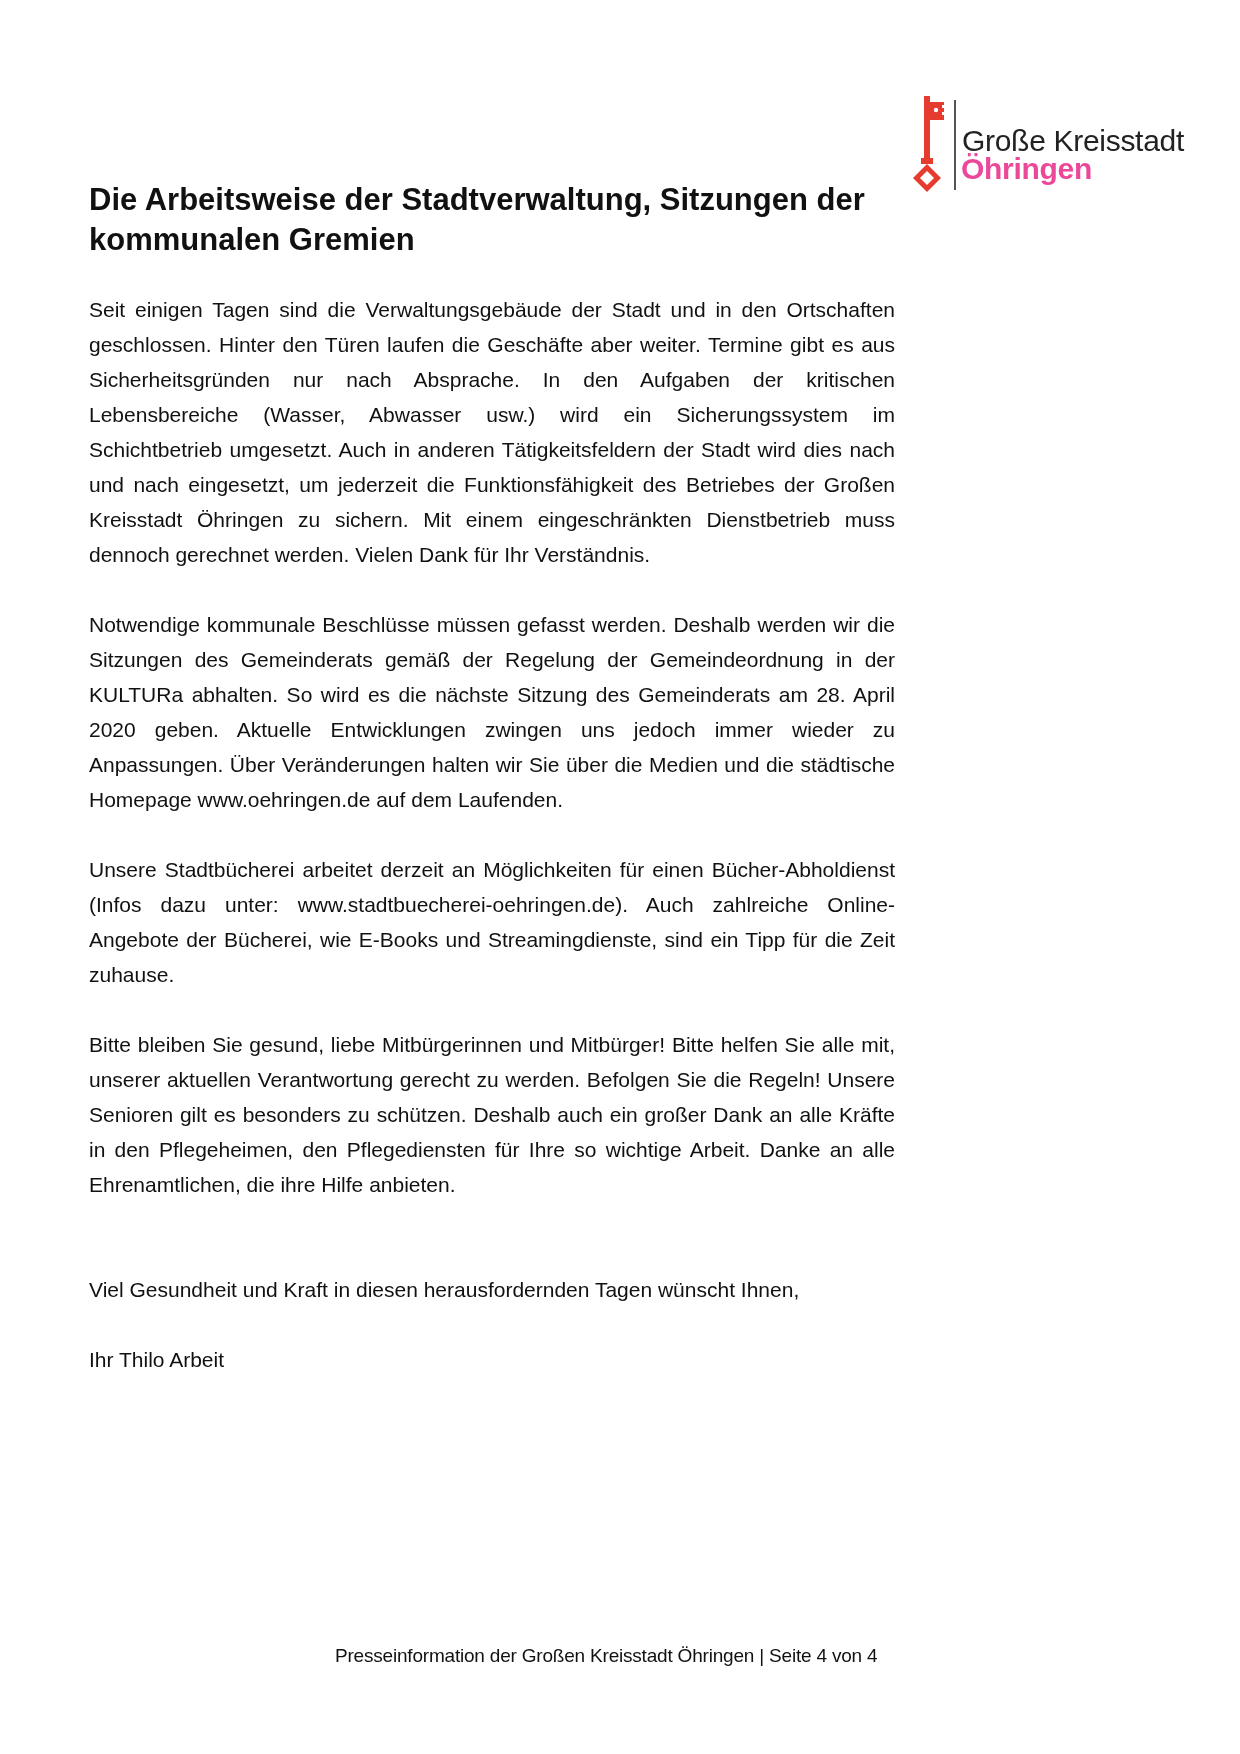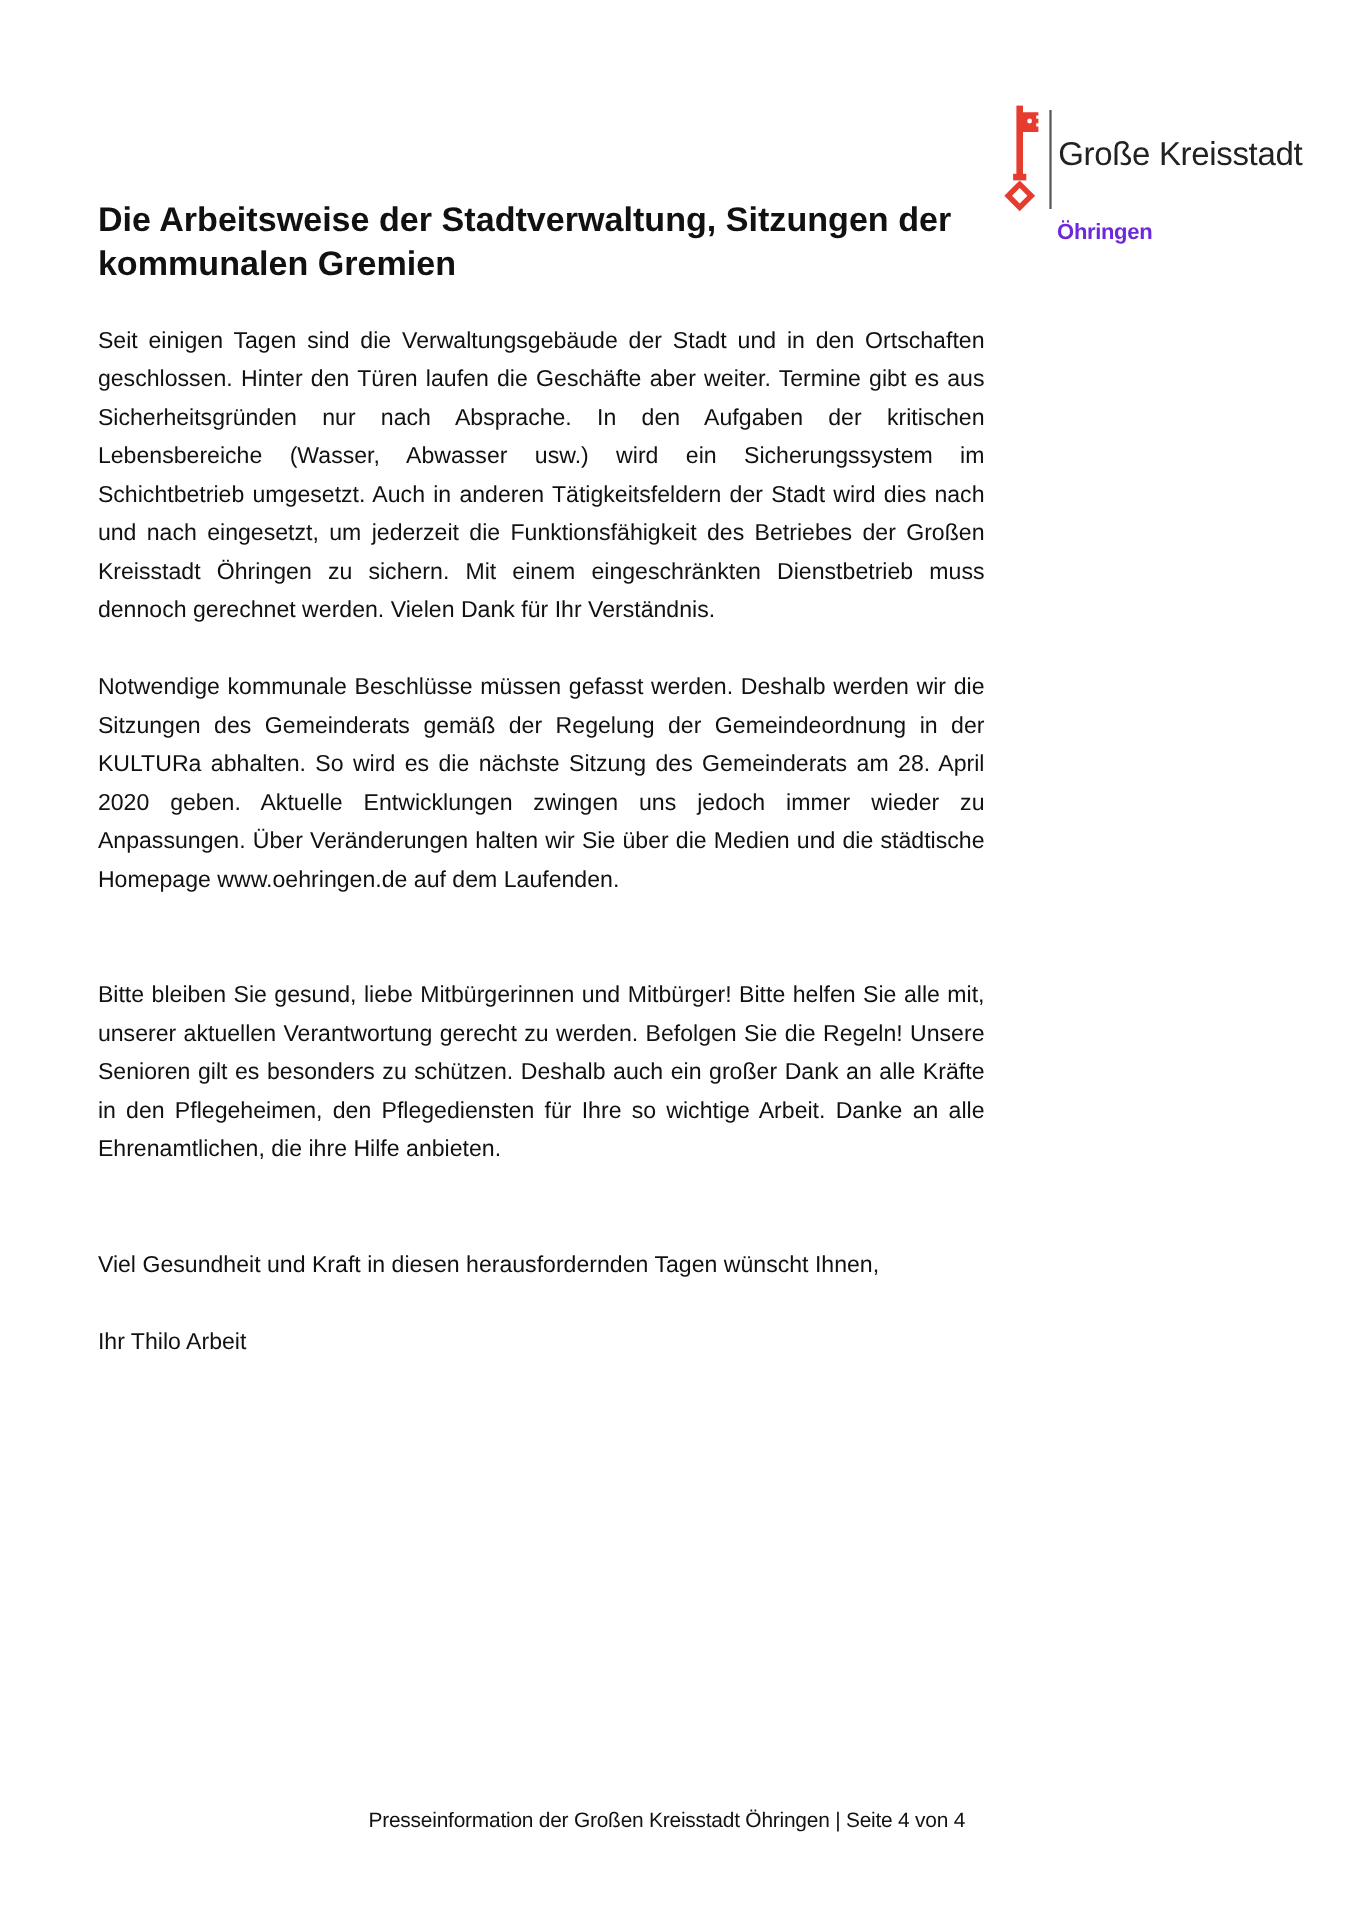--- a/index.html
+++ b/index.html
@@ -49,26 +49,25 @@
       top: 30px;
       font-size: 30px;
       color: #222222;
       white-space: nowrap;
       letter-spacing: -0.3px;
     }
     .logo-line2 {
       position: absolute;
       left: 57px;
       top: 58px;
-      font-size: 20px;
+      font-size: 30px;
       font-weight: bold;
-      color: #6d28d9;
+      color: #ec4899;
       white-space: nowrap;
       letter-spacing: -0.3px;
-      margin-top: 48px;
     }
     .content {
       position: absolute;
       left: 89px;
       top: 143px;
       width: 806px;
       font-size: 21px;
       line-height: 35px;
     }
     .para {
@@ -127,20 +126,21 @@
     <h2 class="heading">Die Arbeitsweise der Stadtverwaltung, Sitzungen der kommunalen Gremien</h2>
 
     <div class="gap-after-heading"></div>
 
     <p class="para">Seit einigen Tagen sind die Verwaltungsgebäude der Stadt und in den Ortschaften geschlossen. Hinter den Türen laufen die Geschäfte aber weiter. Termine gibt es aus Sicherheitsgründen nur nach Absprache. In den Aufgaben der kritischen Lebensbereiche (Wasser, Abwasser usw.) wird ein Sicherungssystem im Schichtbetrieb umgesetzt. Auch in anderen Tätigkeitsfeldern der Stadt wird dies nach und nach eingesetzt, um jederzeit die Funktionsfähigkeit des Betriebes der Großen Kreisstadt Öhringen zu sichern. Mit einem eingeschränkten Dienstbetrieb muss dennoch gerechnet werden. Vielen Dank für Ihr Verständnis.</p>
     <div class="gap"></div>
 
     <p class="para">Notwendige kommunale Beschlüsse müssen gefasst werden. Deshalb werden wir die Sitzungen des Gemeinderats gemäß der Regelung der Gemeindeordnung in der KULTURa abhalten. So wird es die nächste Sitzung des Gemeinderats am 28. April 2020 geben. Aktuelle Entwicklungen zwingen uns jedoch immer wieder zu Anpassungen. Über Veränderungen halten wir Sie über die Medien und die städtische Homepage www.oehringen.de auf dem Laufenden.</p>
     <div class="gap"></div>
 
+    <p class="para">Unsere Stadtbücherei arbeitet derzeit an Möglichkeiten für einen Bücher-Abholdienst (Infos dazu unter: www.stadtbuecherei-oehringen.de). Auch zahlreiche Online-Angebote der Bücherei, wie E-Books und Streamingdienste, sind ein Tipp für die Zeit zuhause.</p>
     <div class="gap"></div>
 
     <p class="para">Bitte bleiben Sie gesund, liebe Mitbürgerinnen und Mitbürger! Bitte helfen Sie alle mit, unserer aktuellen Verantwortung gerecht zu werden. Befolgen Sie die Regeln! Unsere Senioren gilt es besonders zu schützen. Deshalb auch ein großer Dank an alle Kräfte in den Pflegeheimen, den Pflegediensten für Ihre so wichtige Arbeit. Danke an alle Ehrenamtlichen, die ihre Hilfe anbieten.</p>
     <div class="gap"></div>
 
     <div class="gap"></div>
 
     <p class="para">Viel Gesundheit und Kraft in diesen herausfordernden Tagen wünscht Ihnen,</p>
     <div class="gap"></div>
 

